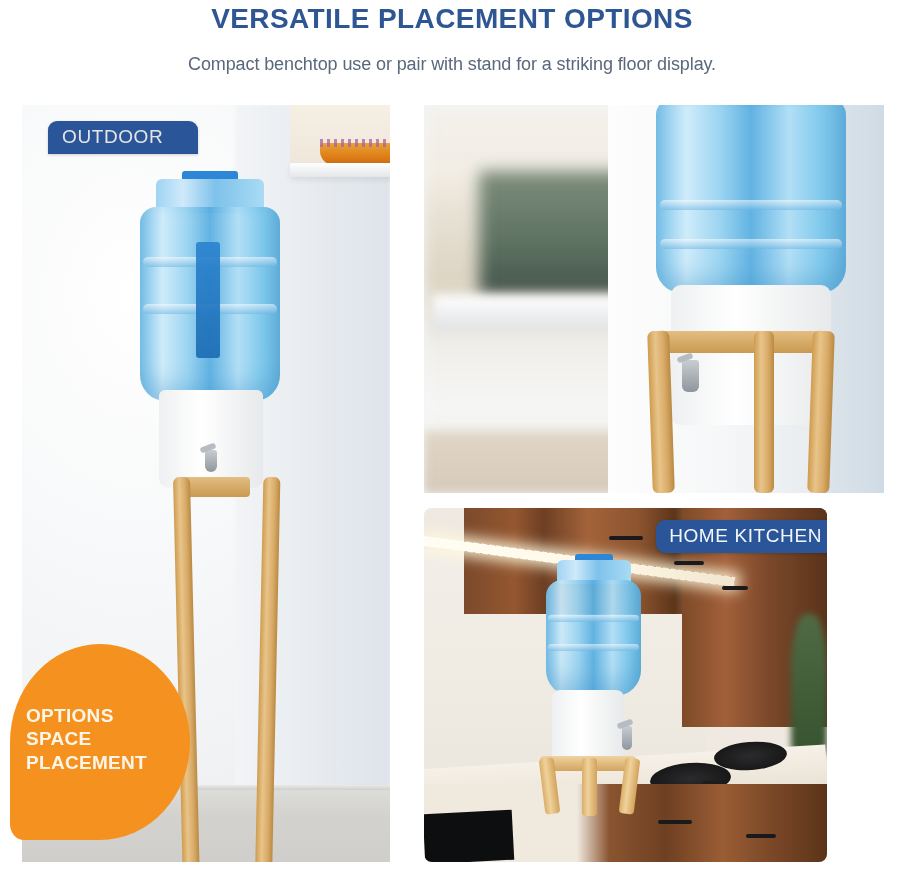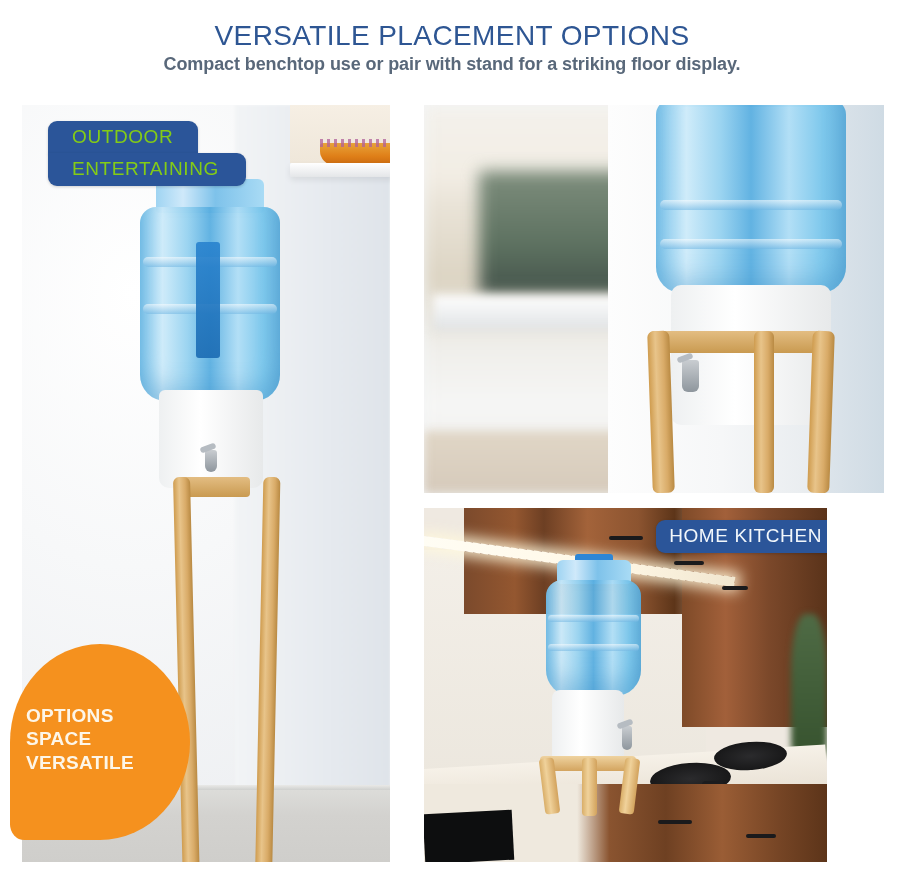--- a/index.html
+++ b/index.html
@@ -8,34 +8,34 @@
     width: 904px; height: 874px;
     background: #ffffff;
     font-family: "Liberation Sans", sans-serif;
     overflow: hidden;
   }
   .page { position: relative; width: 904px; height: 874px; background:#fff; }
 
   
   .header { position:absolute; left:0; top:0; width:904px; height:100px; }
   .title {
-    position:absolute; left:0; top:21px; width:904px; text-align:center;
-    font-size:28px; font-weight:normal; letter-spacing:0.4px;
+    position:absolute; left:0; top:4px; width:904px; text-align:center;
+    font-size:28px; font-weight:bold; letter-spacing:0.4px;
     color:#2e5693; line-height:1.1;
   }
   .subtitle {
     position:absolute; left:0; top:54px; width:904px; text-align:center;
-    font-size:18px; font-weight:700; color:#59687a; letter-spacing:-0.1px;
+    font-size:18px; font-weight:400; color:#59687a; letter-spacing:-0.1px;
   }
 
   
   .panel { position:absolute; overflow:hidden; background:#e9eaec; }
   .panel-outdoor { left:22px;  top:105px; width:368px; height:757px; }
   .panel-office  { left:424px; top:105px; width:460px; height:388px; }
-  .panel-kitchen { left:424px; top:508px; width:403px; height:354px; }
+  .panel-kitchen { left:424px; top:508px; width:403px; height:354px;border-radius:8px; }
 
   .photo { position:absolute; inset:0; }
 
   
   .out-wall{
     position:absolute; inset:0;
     background:
       radial-gradient(120% 80% at 30% 25%, #ffffff 0%, #f7f8f9 45%, #eceef1 100%);
   }
   .out-wall-right{
@@ -238,22 +238,22 @@
     font-size:19px;
     letter-spacing:0.6px;
     font-weight:400;
     padding:5px 13px 6px 13px;
     border-radius:9px;
     white-space:nowrap;
     box-shadow:0 1px 3px rgba(0,0,0,.18);
   }
   .badge-outdoor{ left:26px; top:16px; padding:0; background:transparent; box-shadow:none; }
   .badge-outdoor .line{
-    display:block; background:#2b5599; color:#84cc16;
-    padding:5px 14px 6px 24px; font-size:19px; letter-spacing:0.6px;
+    display:block; background:#2b5599; color:#e5e5e5;
+    padding:5px 14px 6px 14px; font-size:19px; letter-spacing:0.6px;
     box-shadow:0 1px 3px rgba(0,0,0,.18);
   }
   .badge-outdoor .line1{ border-radius:9px 9px 0 0; width:150px; }
   .badge-outdoor .line2{ border-radius:0 9px 9px 9px; width:198px; margin-top:-1px; }
   .badge-office{ left:14px; top:18px; }
   .badge-kitchen{ right:-8px; top:12px; }
 
   
   .bubble{
     position:absolute; left:10px; top:644px; width:180px; height:196px;
@@ -301,21 +301,20 @@
       <div class="tap" style="left:183px; top:345px;"></div>
 
       <div class="tall-stand-top" style="left:156px; top:372px; width:72px;"></div>
       <div class="tall-stand-leg" style="left:156px; top:372px; height:410px; transform:rotate(-1.4deg);"></div>
       <div class="tall-stand-leg" style="left:237px; top:372px; height:420px; transform:rotate(1.2deg);"></div>
 
     </div>
 
     <div class="badge badge-outdoor">
       <span class="line line1">OUTDOOR</span>
-      <span class="line line2">ENTERTAINING</span>
     </div>
   </div>
 
   <div class="panel panel-office">
     <div class="photo">
       <div class="off-bg"></div>
       <div class="off-blur-left"></div>
       <div class="off-tv"></div>
       <div class="off-cab"></div>
       <div class="off-floor"></div>
@@ -378,17 +377,17 @@
       <div class="kit-stand-leg" style="left:198px; top:250px; height:56px; transform:rotate(7deg);"></div>
     </div>
 
     <div class="badge badge-kitchen">HOME KITCHEN</div>
   </div>
 
   <div class="bubble">
     <div class="bubble-text">
       <span>OPTIONS</span>
       <span>SPACE</span>
-      <span>VERSATILE</span>
+      <span>PLACEMENT</span>
     </div>
   </div>
 
 </div>
 
 </body></html>

